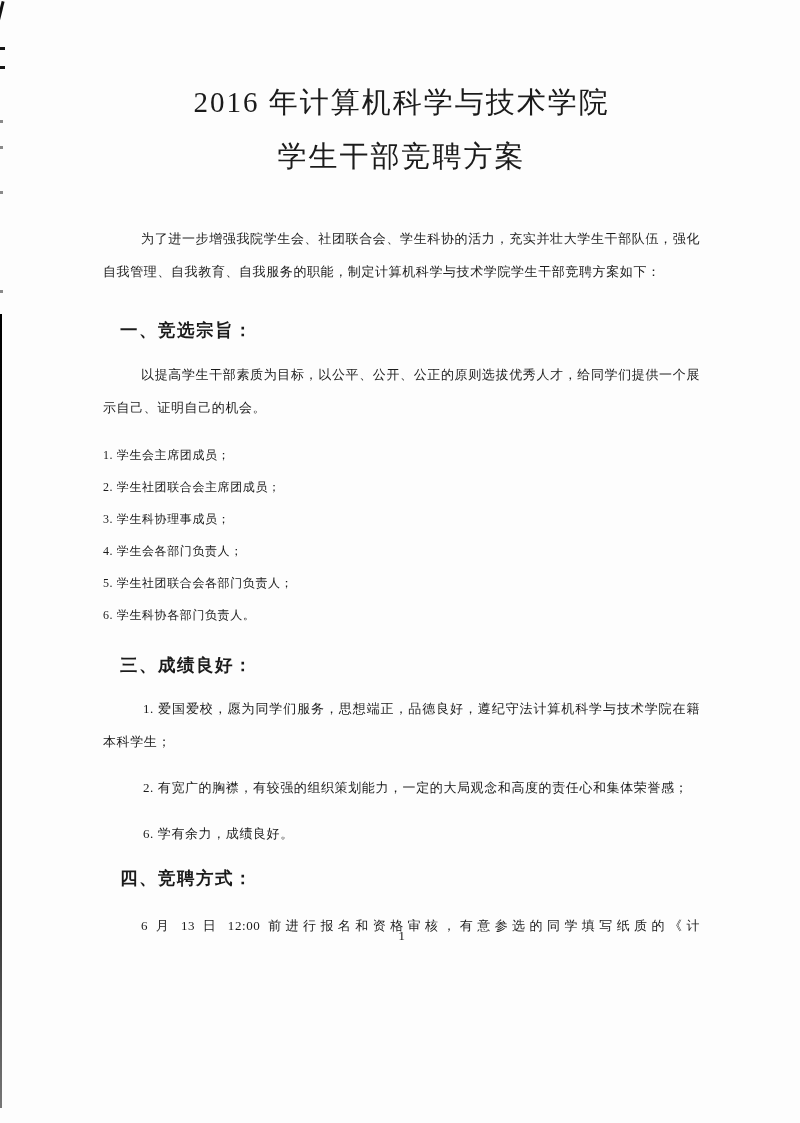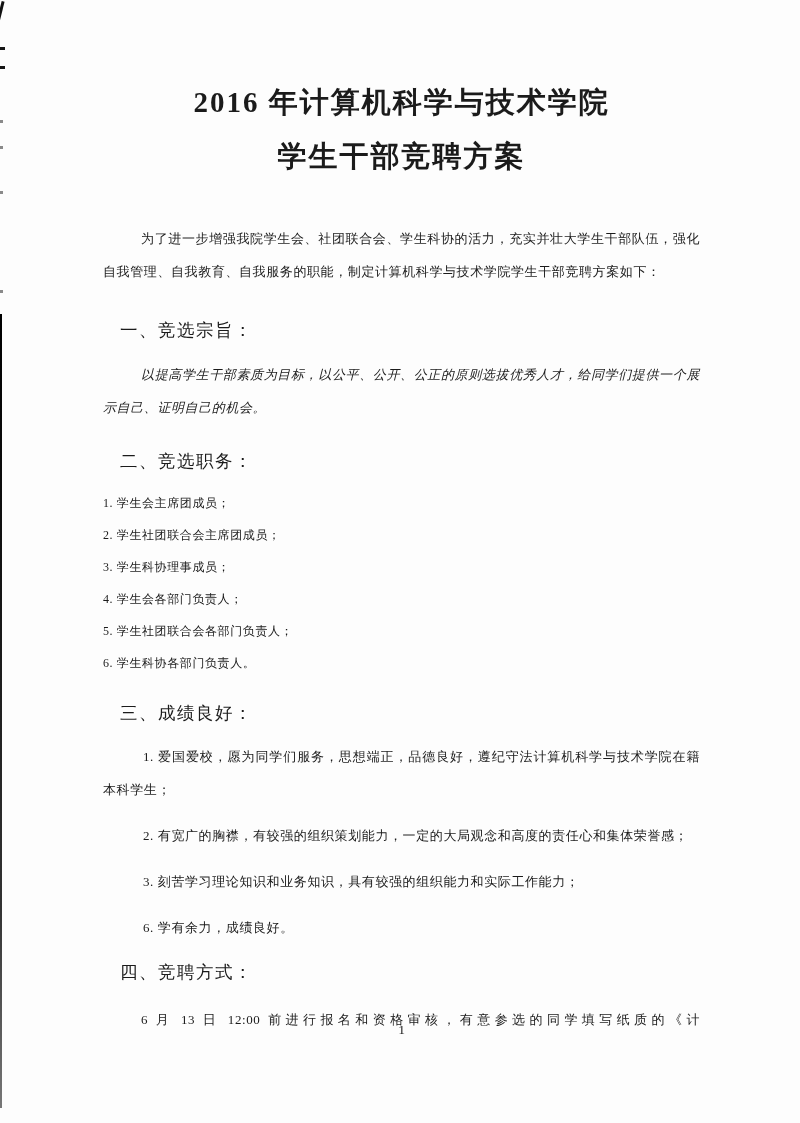--- a/index.html
+++ b/index.html
@@ -16,40 +16,40 @@
   }
   .content {
     position: absolute;
     left: 103px;
     top: 0;
     width: 597px;
   }
   .title-line {
     text-align: center;
     font-size: 29px;
-    font-weight: 700;
+    font-weight: 400;
     letter-spacing: 2px;
     line-height: 37px;
     white-space: nowrap;
   }
   .title-line.first { margin-top: 84px; }
   .title-line.second { margin-top: 17px; }
 
   .para {
     font-size: 13px;
     line-height: 33px;
     letter-spacing: 0.6px;
     text-align: justify;
     text-indent: 38px;
   }
   .intro { margin-top: 47px; }
 
   .sec-heading {
     font-size: 17.5px;
-    font-weight: normal;
+    font-weight: bold;
     letter-spacing: 1.5px;
     line-height: 22px;
     margin-left: 17px;
     white-space: nowrap;
   }
   .sec1-heading { margin-top: 31px; }
   .sec1-body   { margin-top: 17px; }
 
   .sec2-heading { margin-top: 26px; }
   .item-list    { margin-top: 15px; }
@@ -113,37 +113,35 @@
   <div class="artifact mark-tick t4"></div>
 
   <div class="content">
 
     <div class="title-line first">2016 年计算机科学与技术学院</div>
     <div class="title-line second">学生干部竞聘方案</div>
 
     <p class="para intro" style="margin-bottom: 0px;">为了进一步增强我院学生会、社团联合会、学生科协的活力，充实并壮大学生干部队伍，强化自我管理、自我教育、自我服务的职能，制定计算机科学与技术学院学生干部竞聘方案如下：</p>
 
     <div class="sec-heading sec1-heading">一、竞选宗旨：</div>
-    <p class="para sec1-body" style="margin-bottom: 0px; font-style: italic;">以提高学生干部素质为目标，以公平、公开、公正的原则选拔优秀人才，给同学们提供一个展示自己、证明自己的机会。</p>
+    <p class="para sec1-body" style="margin-bottom: 0px;">以提高学生干部素质为目标，以公平、公开、公正的原则选拔优秀人才，给同学们提供一个展示自己、证明自己的机会。</p>
 
-    <div class="sec-heading sec2-heading">二、竞选职务：</div>
     <div class="item-list">
       <div class="item-line">1. 学生会主席团成员；</div>
       <div class="item-line">2. 学生社团联合会主席团成员；</div>
       <div class="item-line">3. 学生科协理事成员；</div>
       <div class="item-line">4. 学生会各部门负责人；</div>
       <div class="item-line">5. 学生社团联合会各部门负责人；</div>
       <div class="item-line">6. 学生科协各部门负责人。</div>
     </div>
 
     <div class="sec-heading sec3-heading">三、成绩良好：</div>
     <div class="qual-list">
       <p class="para" style="margin-bottom: 0px;">1. 爱国爱校，愿为同学们服务，思想端正，品德良好，遵纪守法计算机科学与技术学院在籍本科学生；</p>
       <p class="para" style="margin-bottom: 0px;">2. 有宽广的胸襟，有较强的组织策划能力，一定的大局观念和高度的责任心和集体荣誉感；</p>
-      <p class="para" style="margin-bottom: 0px;">3. 刻苦学习理论知识和业务知识，具有较强的组织能力和实际工作能力；</p>
       <p class="para" style="margin-bottom: 0px;">6. 学有余力，成绩良好。</p>
     </div>
 
     <div class="sec-heading sec4-heading">四、竞聘方式：</div>
     <p class="para sec4-body" style="margin-bottom: 0px;">6 月 13 日 12:00 前进行报名和资格审核，有意参选的同学填写纸质的《计</p>
 
     <div class="page-number">1</div>
 
   </div>
 </div>

